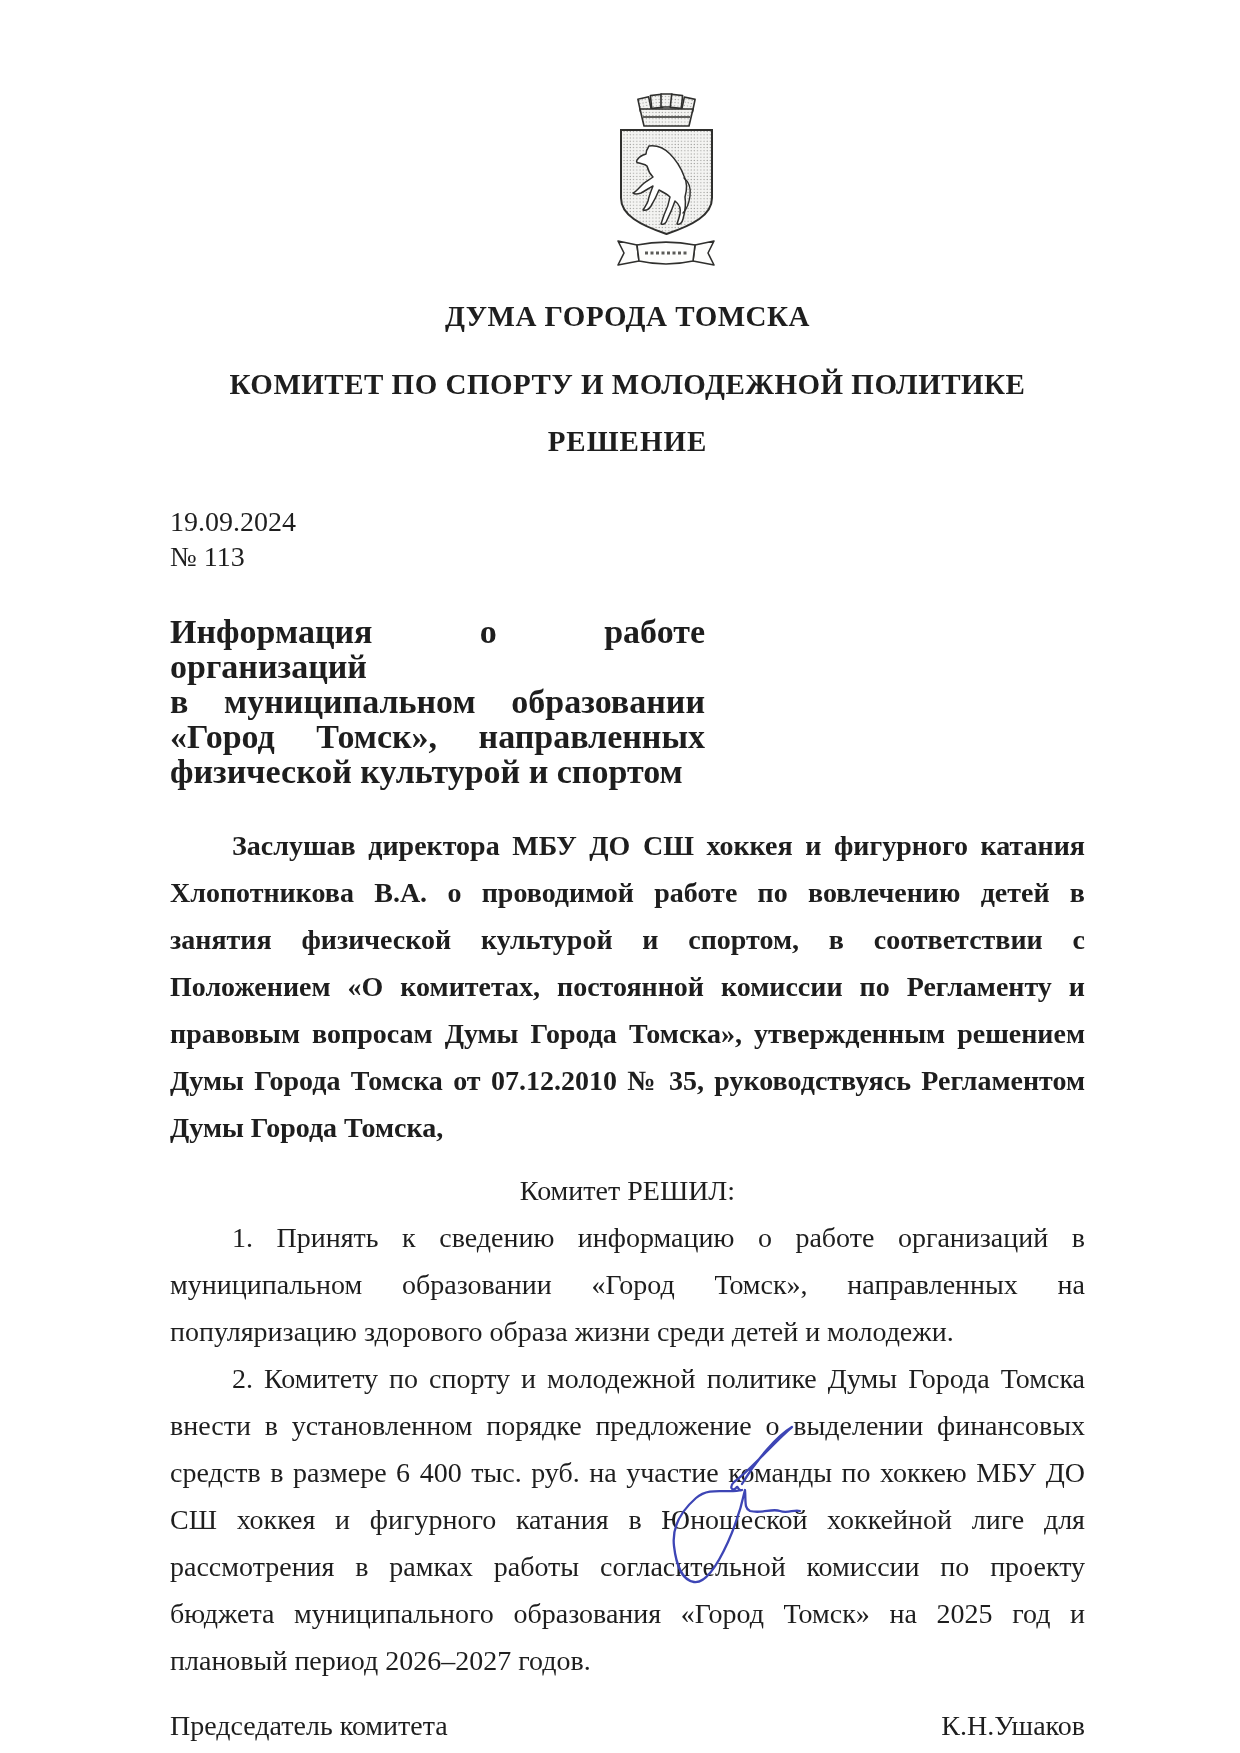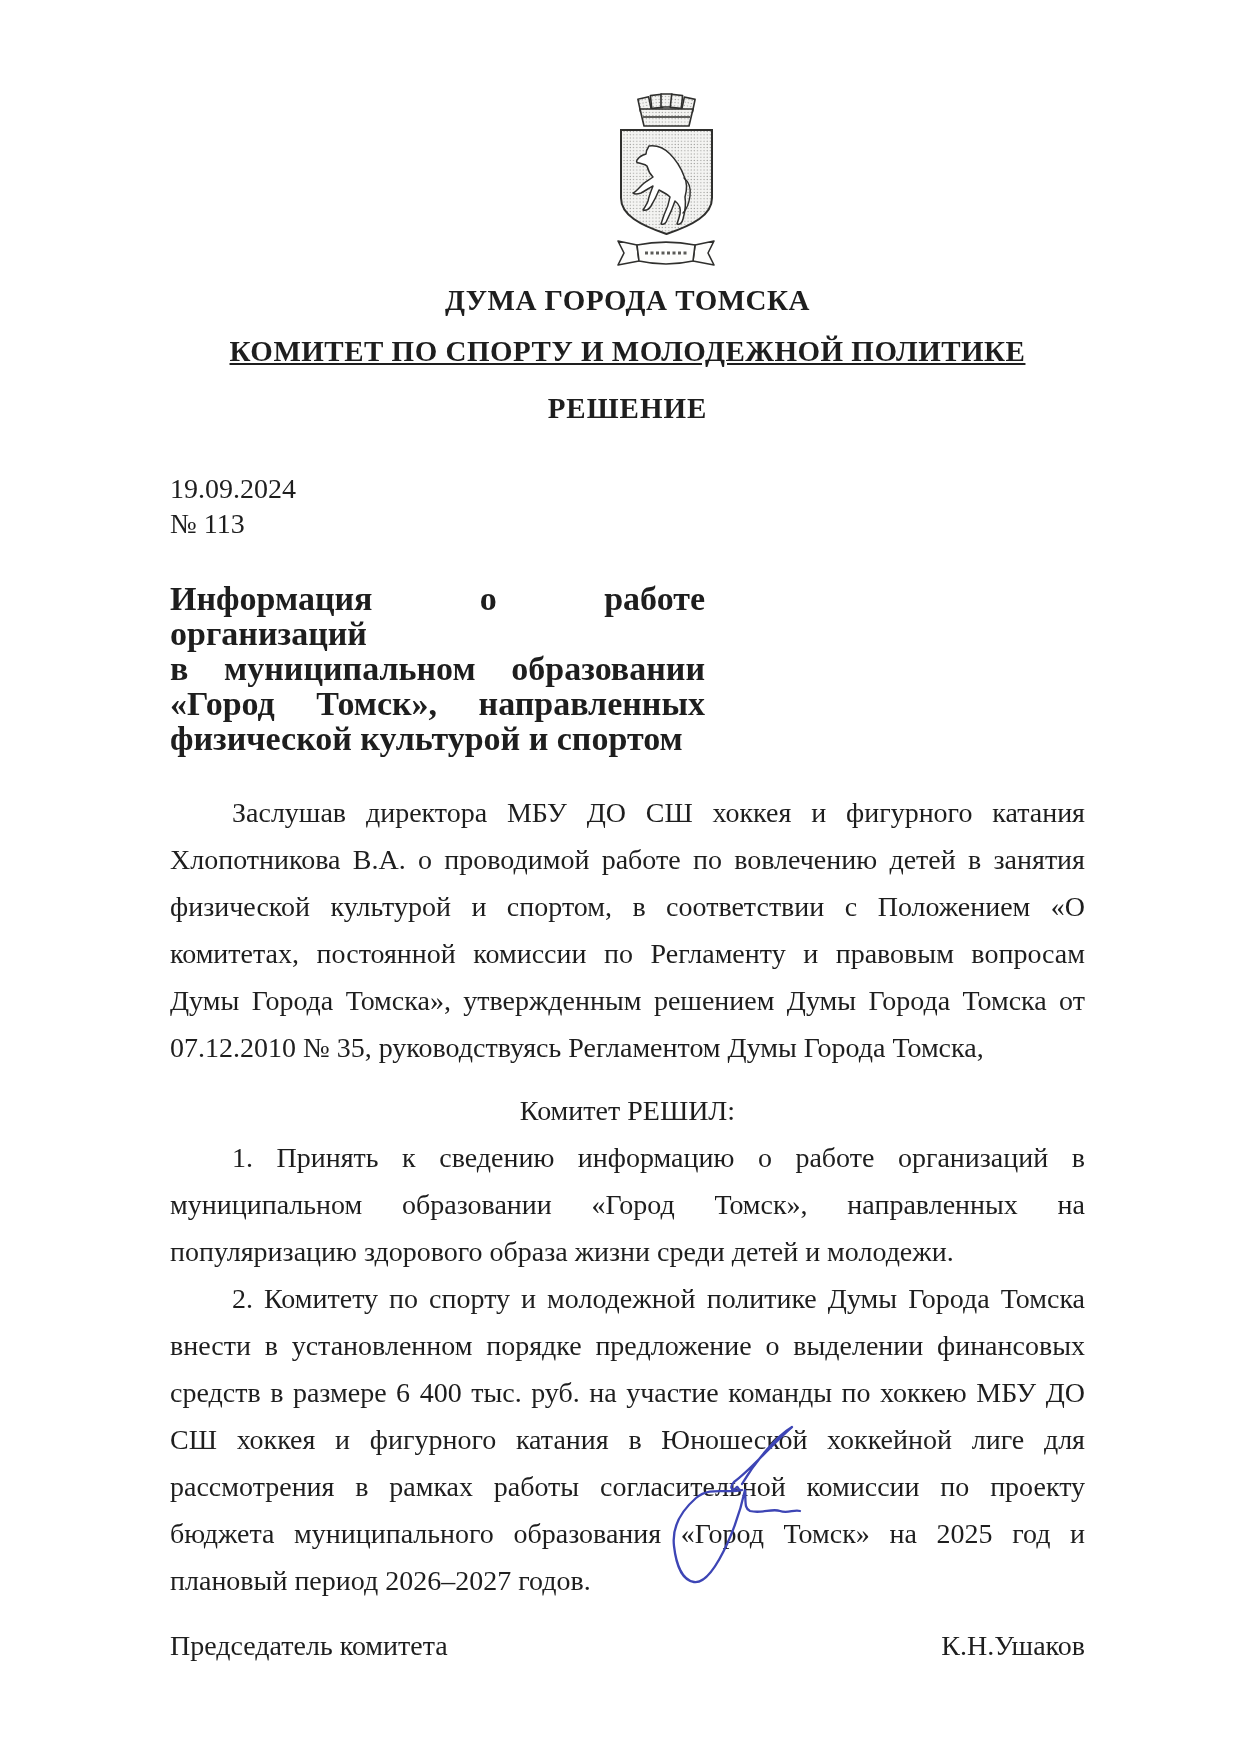--- a/index.html
+++ b/index.html
@@ -22,22 +22,22 @@
     justify-content: center;
   }
   .emblem-wrap svg { transform: translateX(38px); }
   .center-title {
     text-align: center;
     font-weight: bold;
     font-size: 29px;
     letter-spacing: 0.5px;
     line-height: 36px;
   }
-  .org-title       { margin-top: 8px; text-align: center; }
-  .committee-title { margin-top: 15px; text-decoration: underline; }
+  .org-title       { margin-top: 24px; text-align: center; }
+  .committee-title { margin-top: 32px; }
   .doc-type        { margin-top: 21px; letter-spacing: 1px; }
   .date-row {
     margin-top: 45px;
     display: flex;
     justify-content: space-between;
     font-size: 28px;
     line-height: 35px;
     flex-direction: column;
   }
   .subject-block {
@@ -49,21 +49,21 @@
   }
   .subject-line { text-align: justify; text-align-last: justify; }
   .subject-line.last { text-align-last: left; }
   .body-par {
     font-size: 28px;
     line-height: 47px;
     text-align: justify;
     text-indent: 62px;
     margin: 0;
   }
-  .preamble { margin-top: 33px; }
+  .preamble { margin-top: 33px; font-weight: bold; }
   .resolved-heading {
     font-size: 28px;
     line-height: 47px;
     text-align: center;
     margin-top: 16px;
   }
   .items { margin-top: 0; }
   .signature-row {
     margin-top: 24px;
     display: flex;

